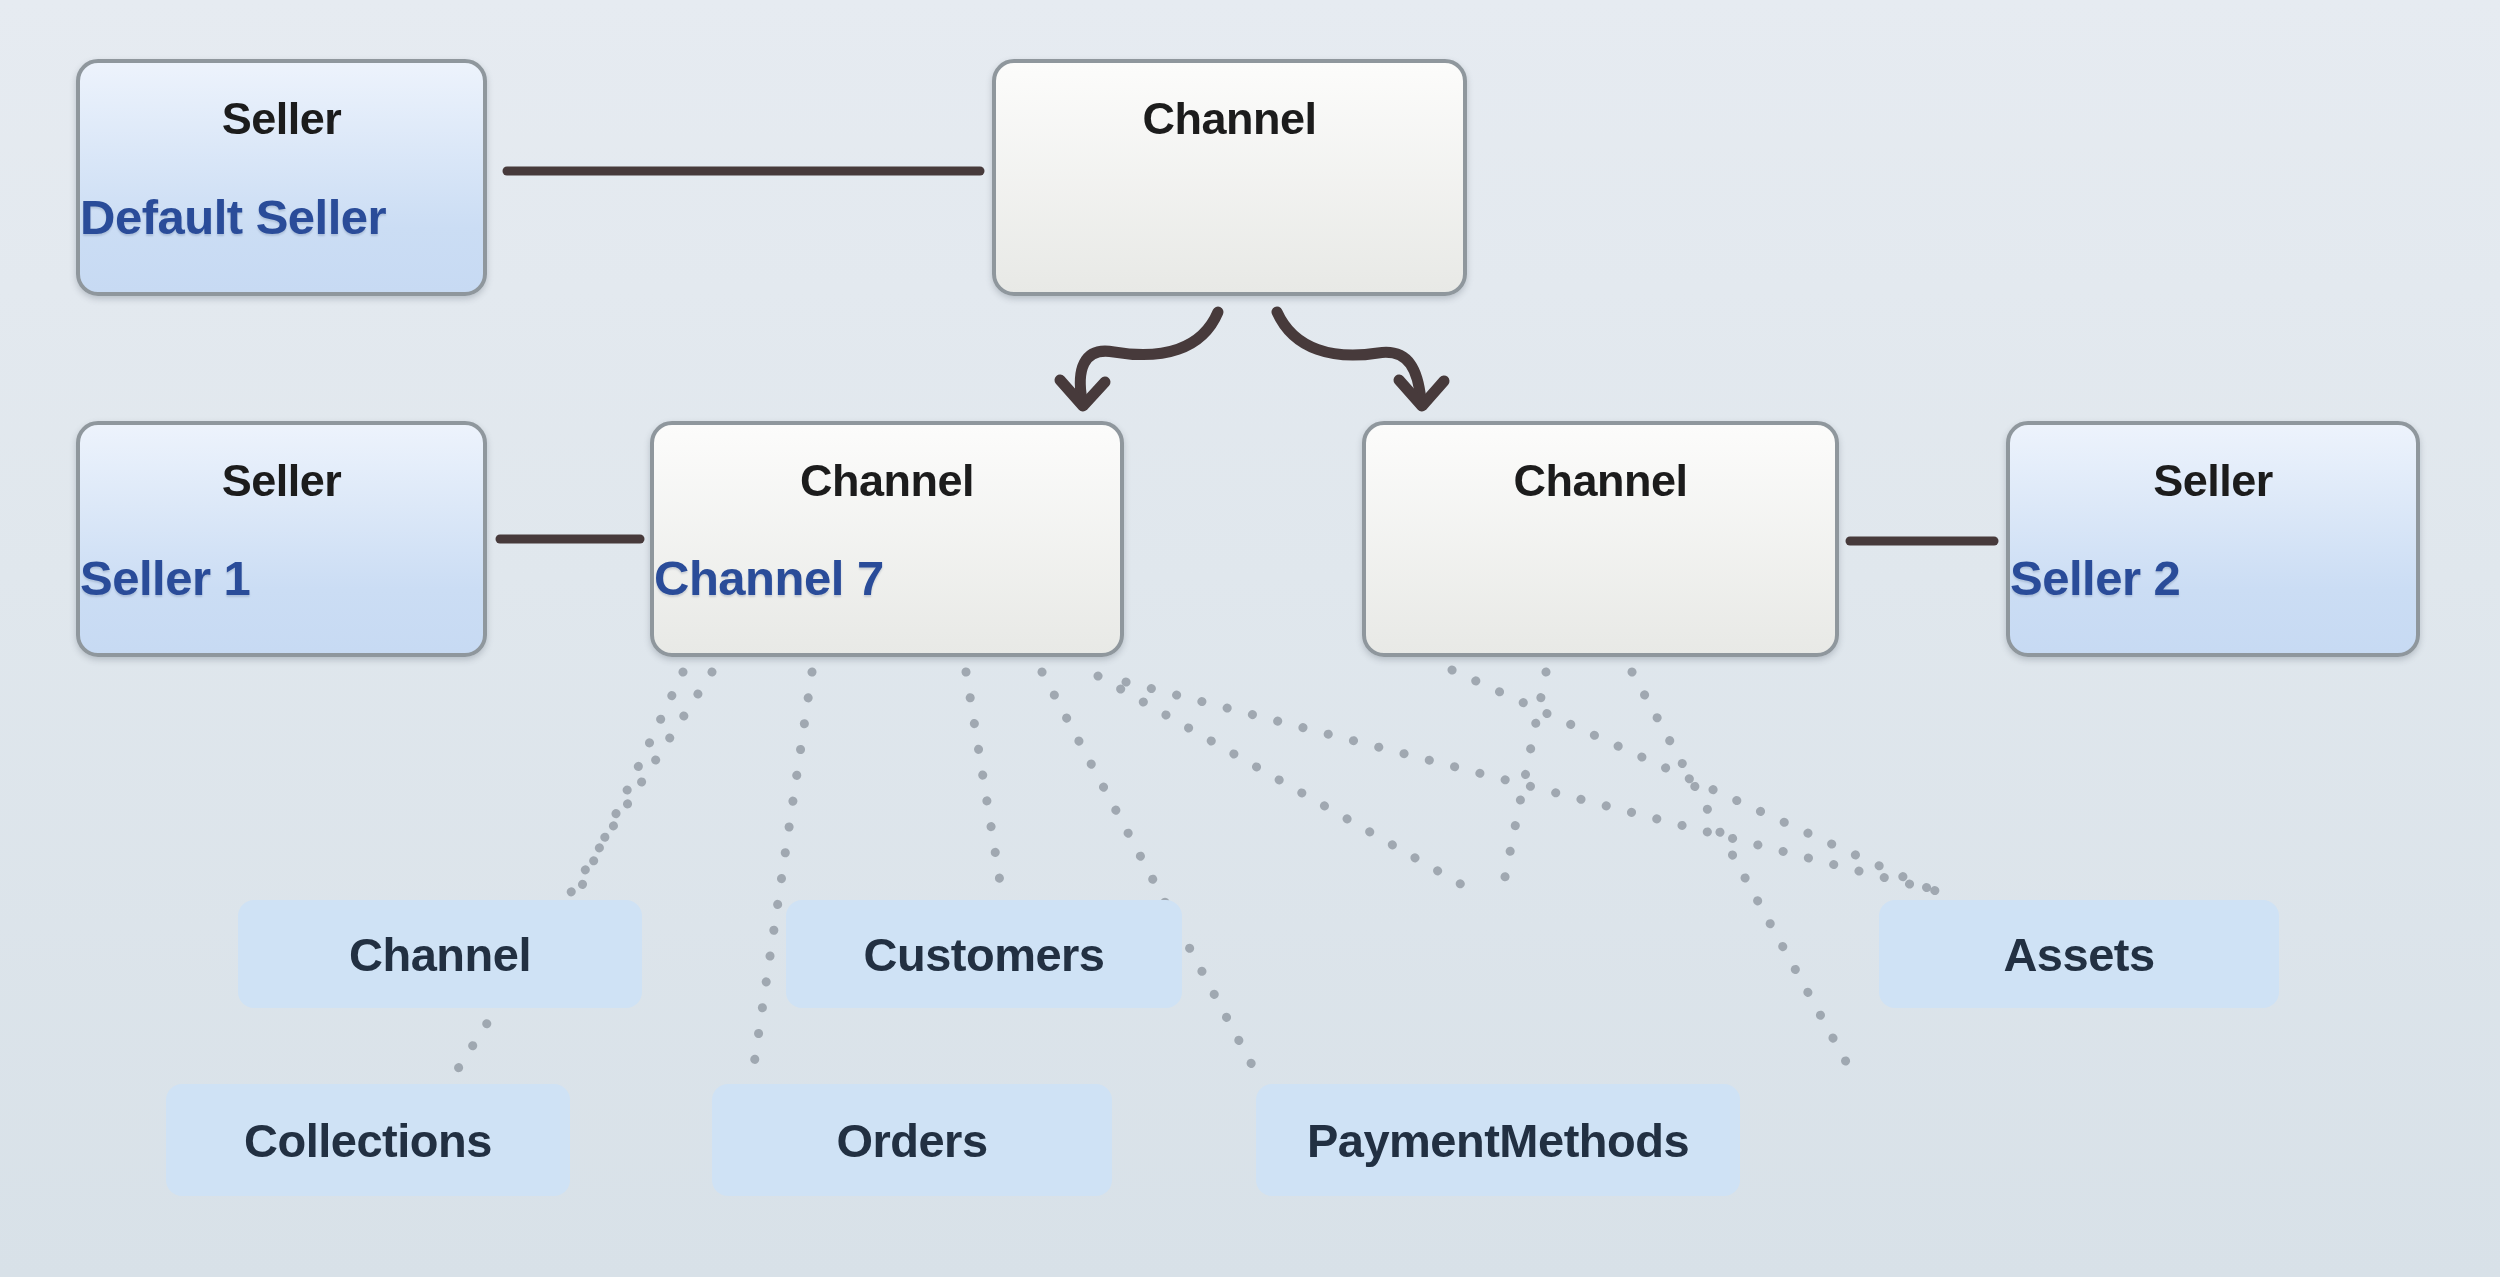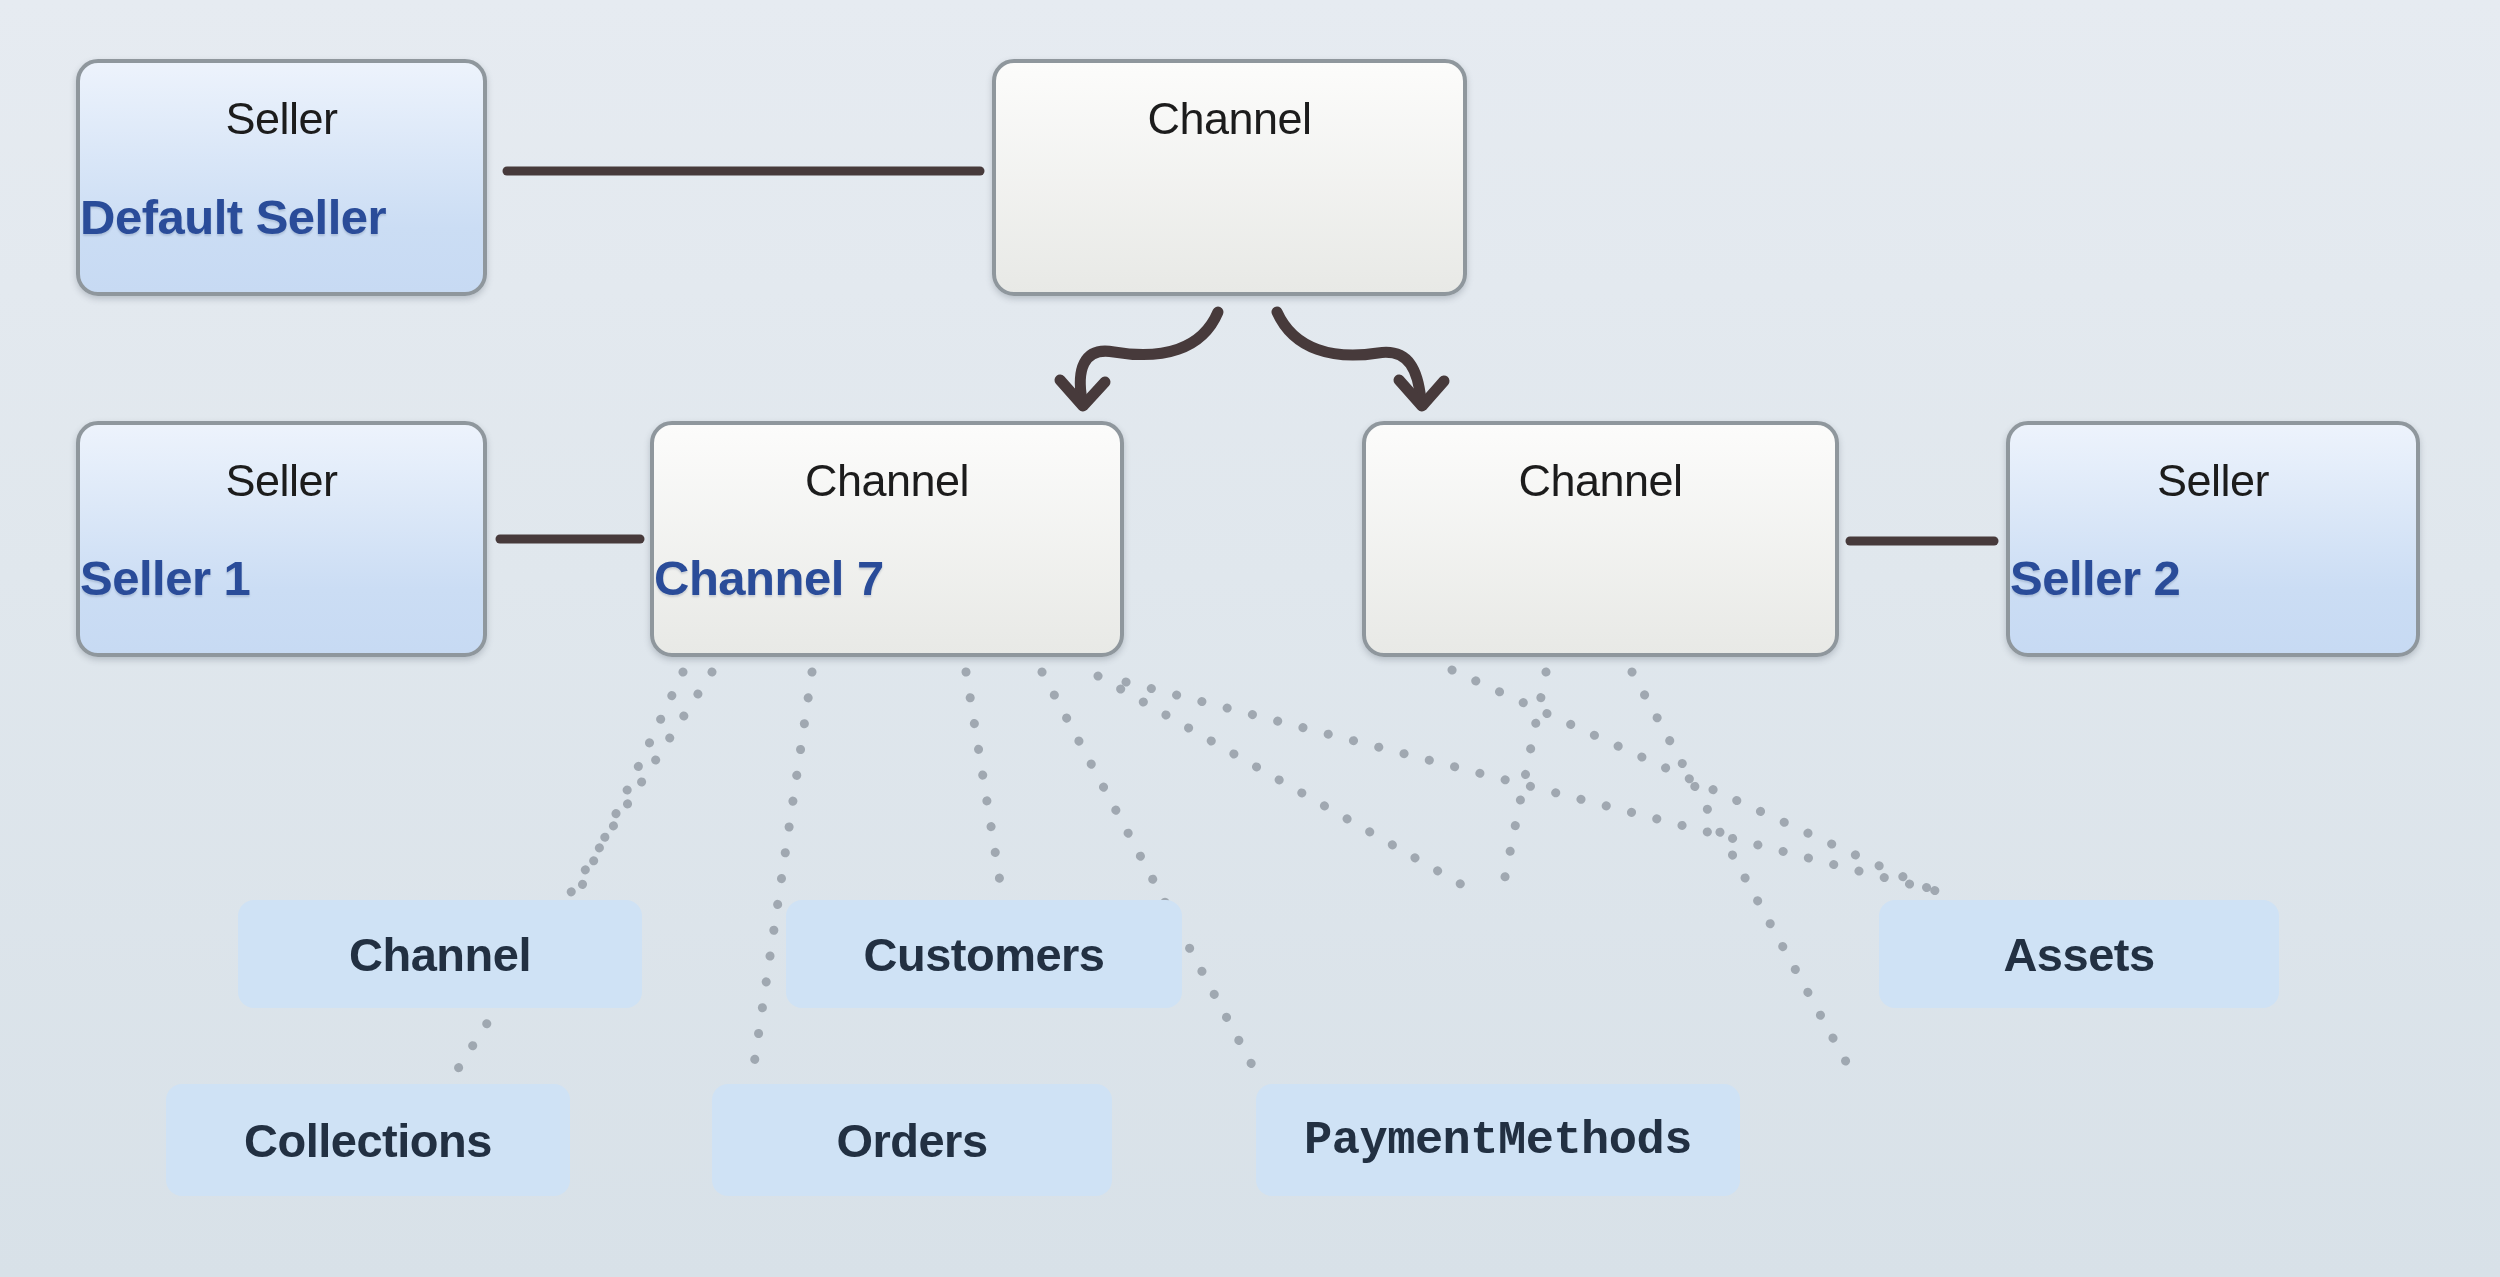--- a/index.html
+++ b/index.html
@@ -30,21 +30,21 @@
   .dotted-link{stroke:var(--dotted);stroke-width:9;stroke-linecap:round;fill:none;
     stroke-dasharray:0.1 26;opacity:.92;}
   .node{
     position:absolute;border:4px solid var(--box-border);border-radius:22px;
     box-shadow:0 3px 6px rgba(90,100,112,.30);
   }
   .node.seller{background:linear-gradient(180deg,var(--seller-top) 0%,var(--seller-mid) 72%,var(--seller-bottom) 100%);}
   .node.channel{background:linear-gradient(180deg,var(--channel-top) 0%,var(--channel-bottom) 100%);}
   .node .type{
     position:absolute;left:0;top:13%;width:100%;text-align:center;
-    font-size:45px;font-weight:400;color:var(--title-text);letter-spacing:-0.5px;
+    font-size:45px;font-weight:700;color:var(--title-text);letter-spacing:-0.5px;
   }
   .node .name{
     position:absolute;left:0;top:55%;width:100%;text-align:left;
     font-size:49px;font-weight:700;color:var(--name-text);letter-spacing:-0.5px;
     text-shadow:0 2px 2px rgba(40,60,100,.18);
   }
   .entity{
     position:absolute;background:var(--entity-fill);border-radius:16px;
     display:flex;align-items:center;justify-content:center;
     font-size:47px;font-weight:700;color:var(--entity-text);letter-spacing:-0.5px;
@@ -101,15 +101,15 @@
     <div class="type">Seller</div>
     <div class="name">Seller 2</div>
   </div>
 
   <div class="entity" style="left:238px;top:900px;width:404px;height:108px;">Channel</div>
   <div class="entity" style="left:786px;top:900px;width:396px;height:108px;">Customers</div>
   <div class="entity" style="left:166px;top:1084px;width:404px;height:112px;">Collections</div>
 
   <div class="entity" style="left:1879px;top:900px;width:400px;height:108px;">Assets</div>
   <div class="entity" style="left:712px;top:1084px;width:400px;height:112px;">Orders</div>
-  <div class="entity" style="left:1256px;top:1084px;width:484px;height:112px;font-family:Liberation Mono, monospace;">PaymentMethods</div>
+  <div class="entity" style="left:1256px;top:1084px;width:484px;height:112px;">PaymentMethods</div>
 
 </div>
 
 </body></html>

